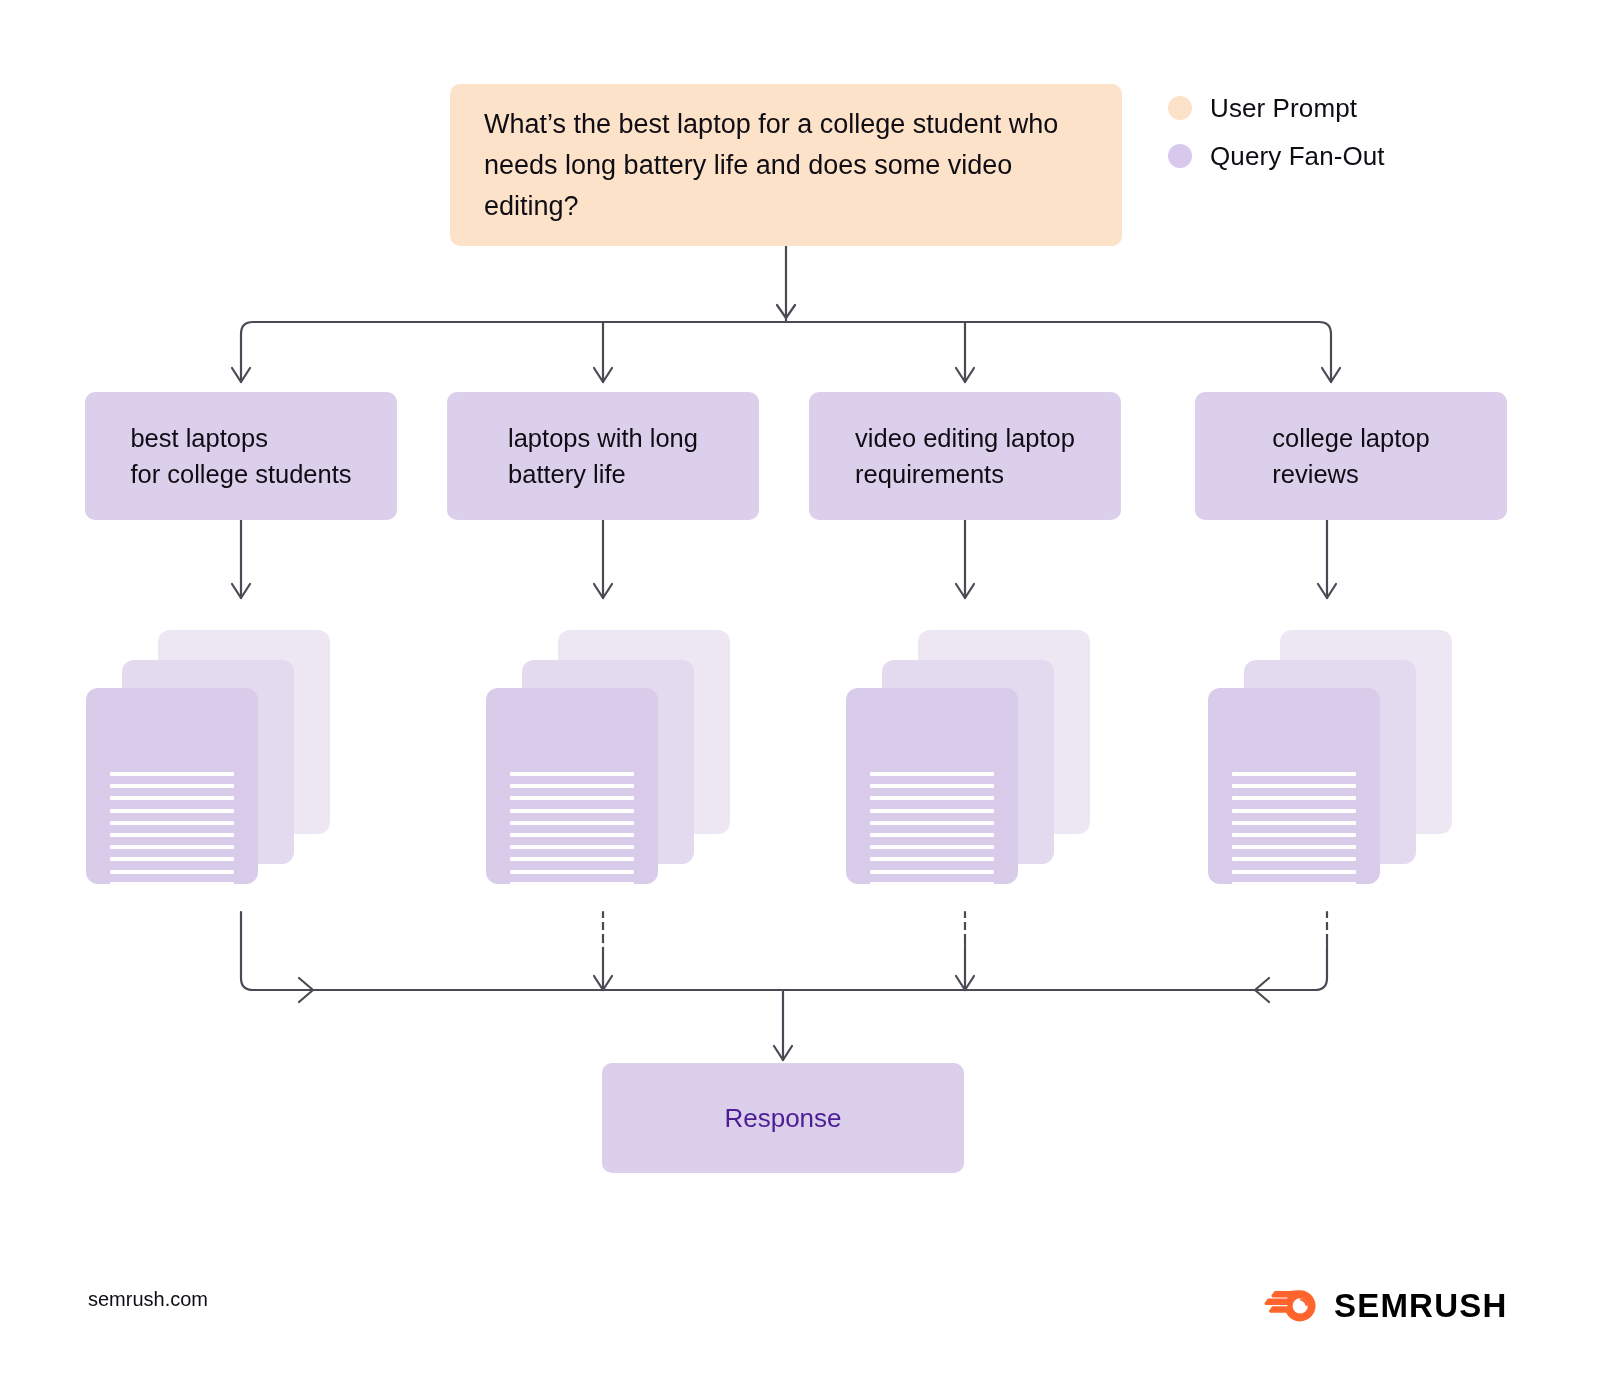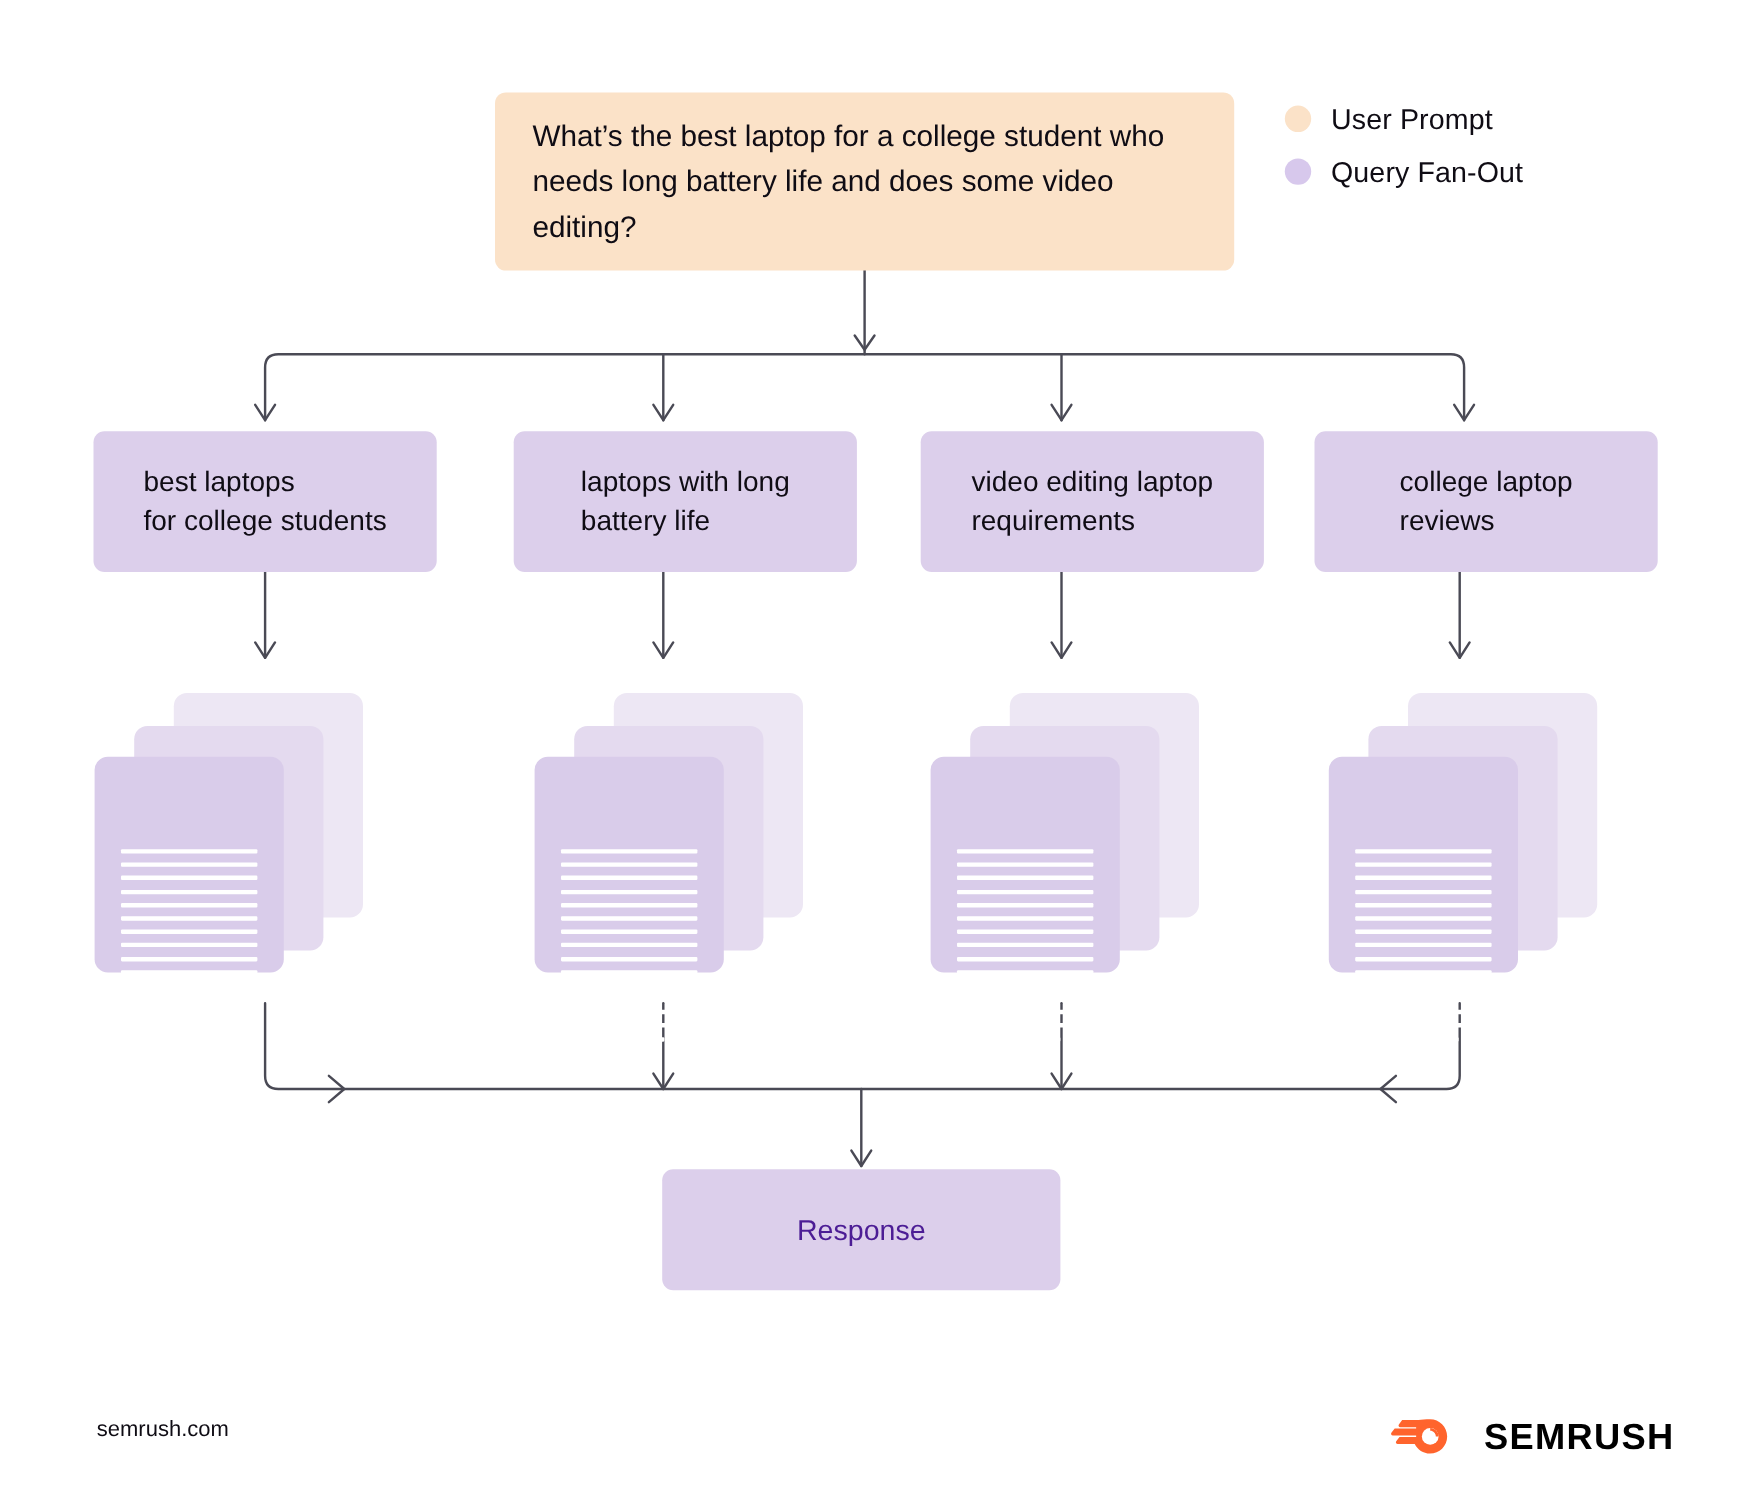--- a/index.html
+++ b/index.html
@@ -93,22 +93,22 @@
     background: #DCCFEB;
     padding: 12px 16px;
   }
   .query-text {
     font-size: 25.5px;
     line-height: 36px;
     color: #0f0c14;
     white-space: pre-line;
   }
   #query-box-0 { left: 85px; }
-  #query-box-1 { left: 447px; margin-left: 20px; }
-  #query-box-2 { left: 809px; margin-left: 28px; }
+  #query-box-1 { left: 447px; }
+  #query-box-2 { left: 809px; }
   #query-box-3 { left: 1171px; margin-left: 24px; }
 
   #response-box {
     left: 602px;
     top: 1063px;
     width: 362px;
     height: 110px;
     background: #DCCFEB;
   }
   #response-text {
@@ -175,21 +175,21 @@
     top: 1288px;
     font-size: 20px;
     color: #0f0c14;
   }
   #semrush-logo {
     position: absolute;
     left: 1262px;
     top: 1286px;
     display: flex;
     align-items: center;
-    gap: 29px;
+    gap: 14px;
   }
   #semrush-wordmark {
     font-size: 33px;
     font-weight: bold;
     letter-spacing: 1.2px;
     color: #000000;
   }
 </style>
 </head>
 <body>

